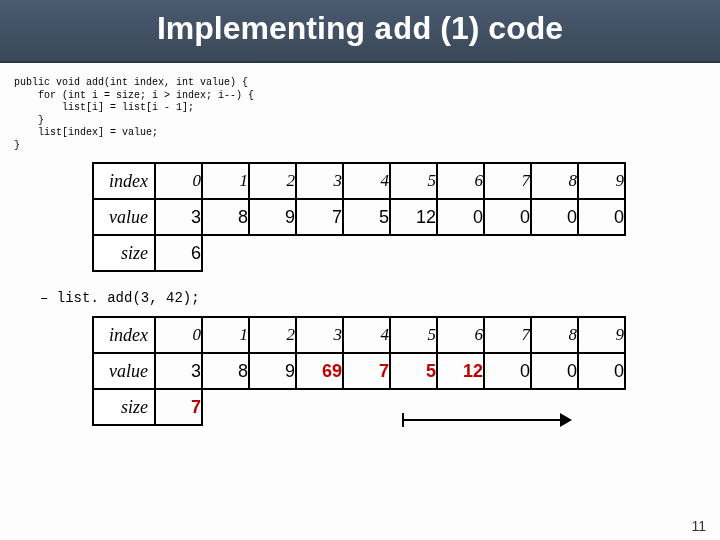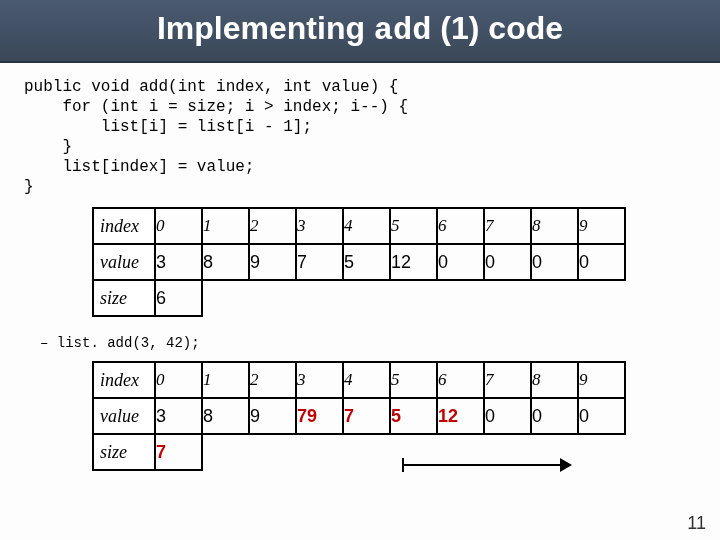--- a/index.html
+++ b/index.html
@@ -21,39 +21,39 @@
     font-size: 32px;
     border-bottom: 2px solid #2a3544;
   }
   .header .mono {
     font-family: 'Courier New', monospace;
     font-weight: bold;
     margin-top: 44px;
   }
   .code-block {
     font-family: 'Courier New', monospace;
-    font-size: 16px;
+    font-size: 10px;
     line-height: 1.25;
     white-space: pre;
-    padding: 14px 10px 6px 24px;
+    padding: 14px 10px 6px 14px;
     color: #000;
   }
   .call-line {
     font-family: 'Courier New', monospace;
     font-size: 14px;
     padding: 8px 0 6px 40px;
     color: #000;
   }
   table.arr {
     border-collapse: collapse;
     margin: 4px 0 10px 92px;
   }
   table.arr td, table.arr th {
     border: 2px solid #000;
-    text-align: left;
+    text-align: right;
     font-size: 18px;
     height: 36px;
   }
   table.arr .lab {
     font-style: italic;
     font-family: Georgia, serif;
     width: 62px;
     padding: 0 6px;
     background: #fff;
     font-weight: normal;
@@ -109,21 +109,21 @@
     top: 5px;
     width: 2px;
     height: 14px;
     background: #000;
   }
   .page-num {
     position: absolute;
     bottom: 6px;
     right: 14px;
     font-family: Arial, sans-serif;
-    font-size: 18px;
+    font-size: 14px;
     color: #333;
   }
 </style>
 </head>
 <body>
 
 <div class="header">
   <span>Implementing </span><span class="mono">add</span><span> (1) code</span>
 </div>
 
@@ -185,21 +185,21 @@
     <td class="cell">6</td>
     <td class="cell">7</td>
     <td class="cell">8</td>
     <td class="cell">9</td>
   </tr>
   <tr>
     <th class="lab">value</th>
     <td class="cell">3</td>
     <td class="cell">8</td>
     <td class="cell">9</td>
-    <td class="cell bold-red">79</td>
+    <td class="cell bold-red">69</td>
     <td class="cell bold-red">7</td>
     <td class="cell bold-red">5</td>
     <td class="cell bold-red">12</td>
     <td class="cell">0</td>
     <td class="cell">0</td>
     <td class="cell">0</td>
   </tr>
   <tr>
     <th class="lab">size</th>
     <td class="cell bold-red">7</td>

